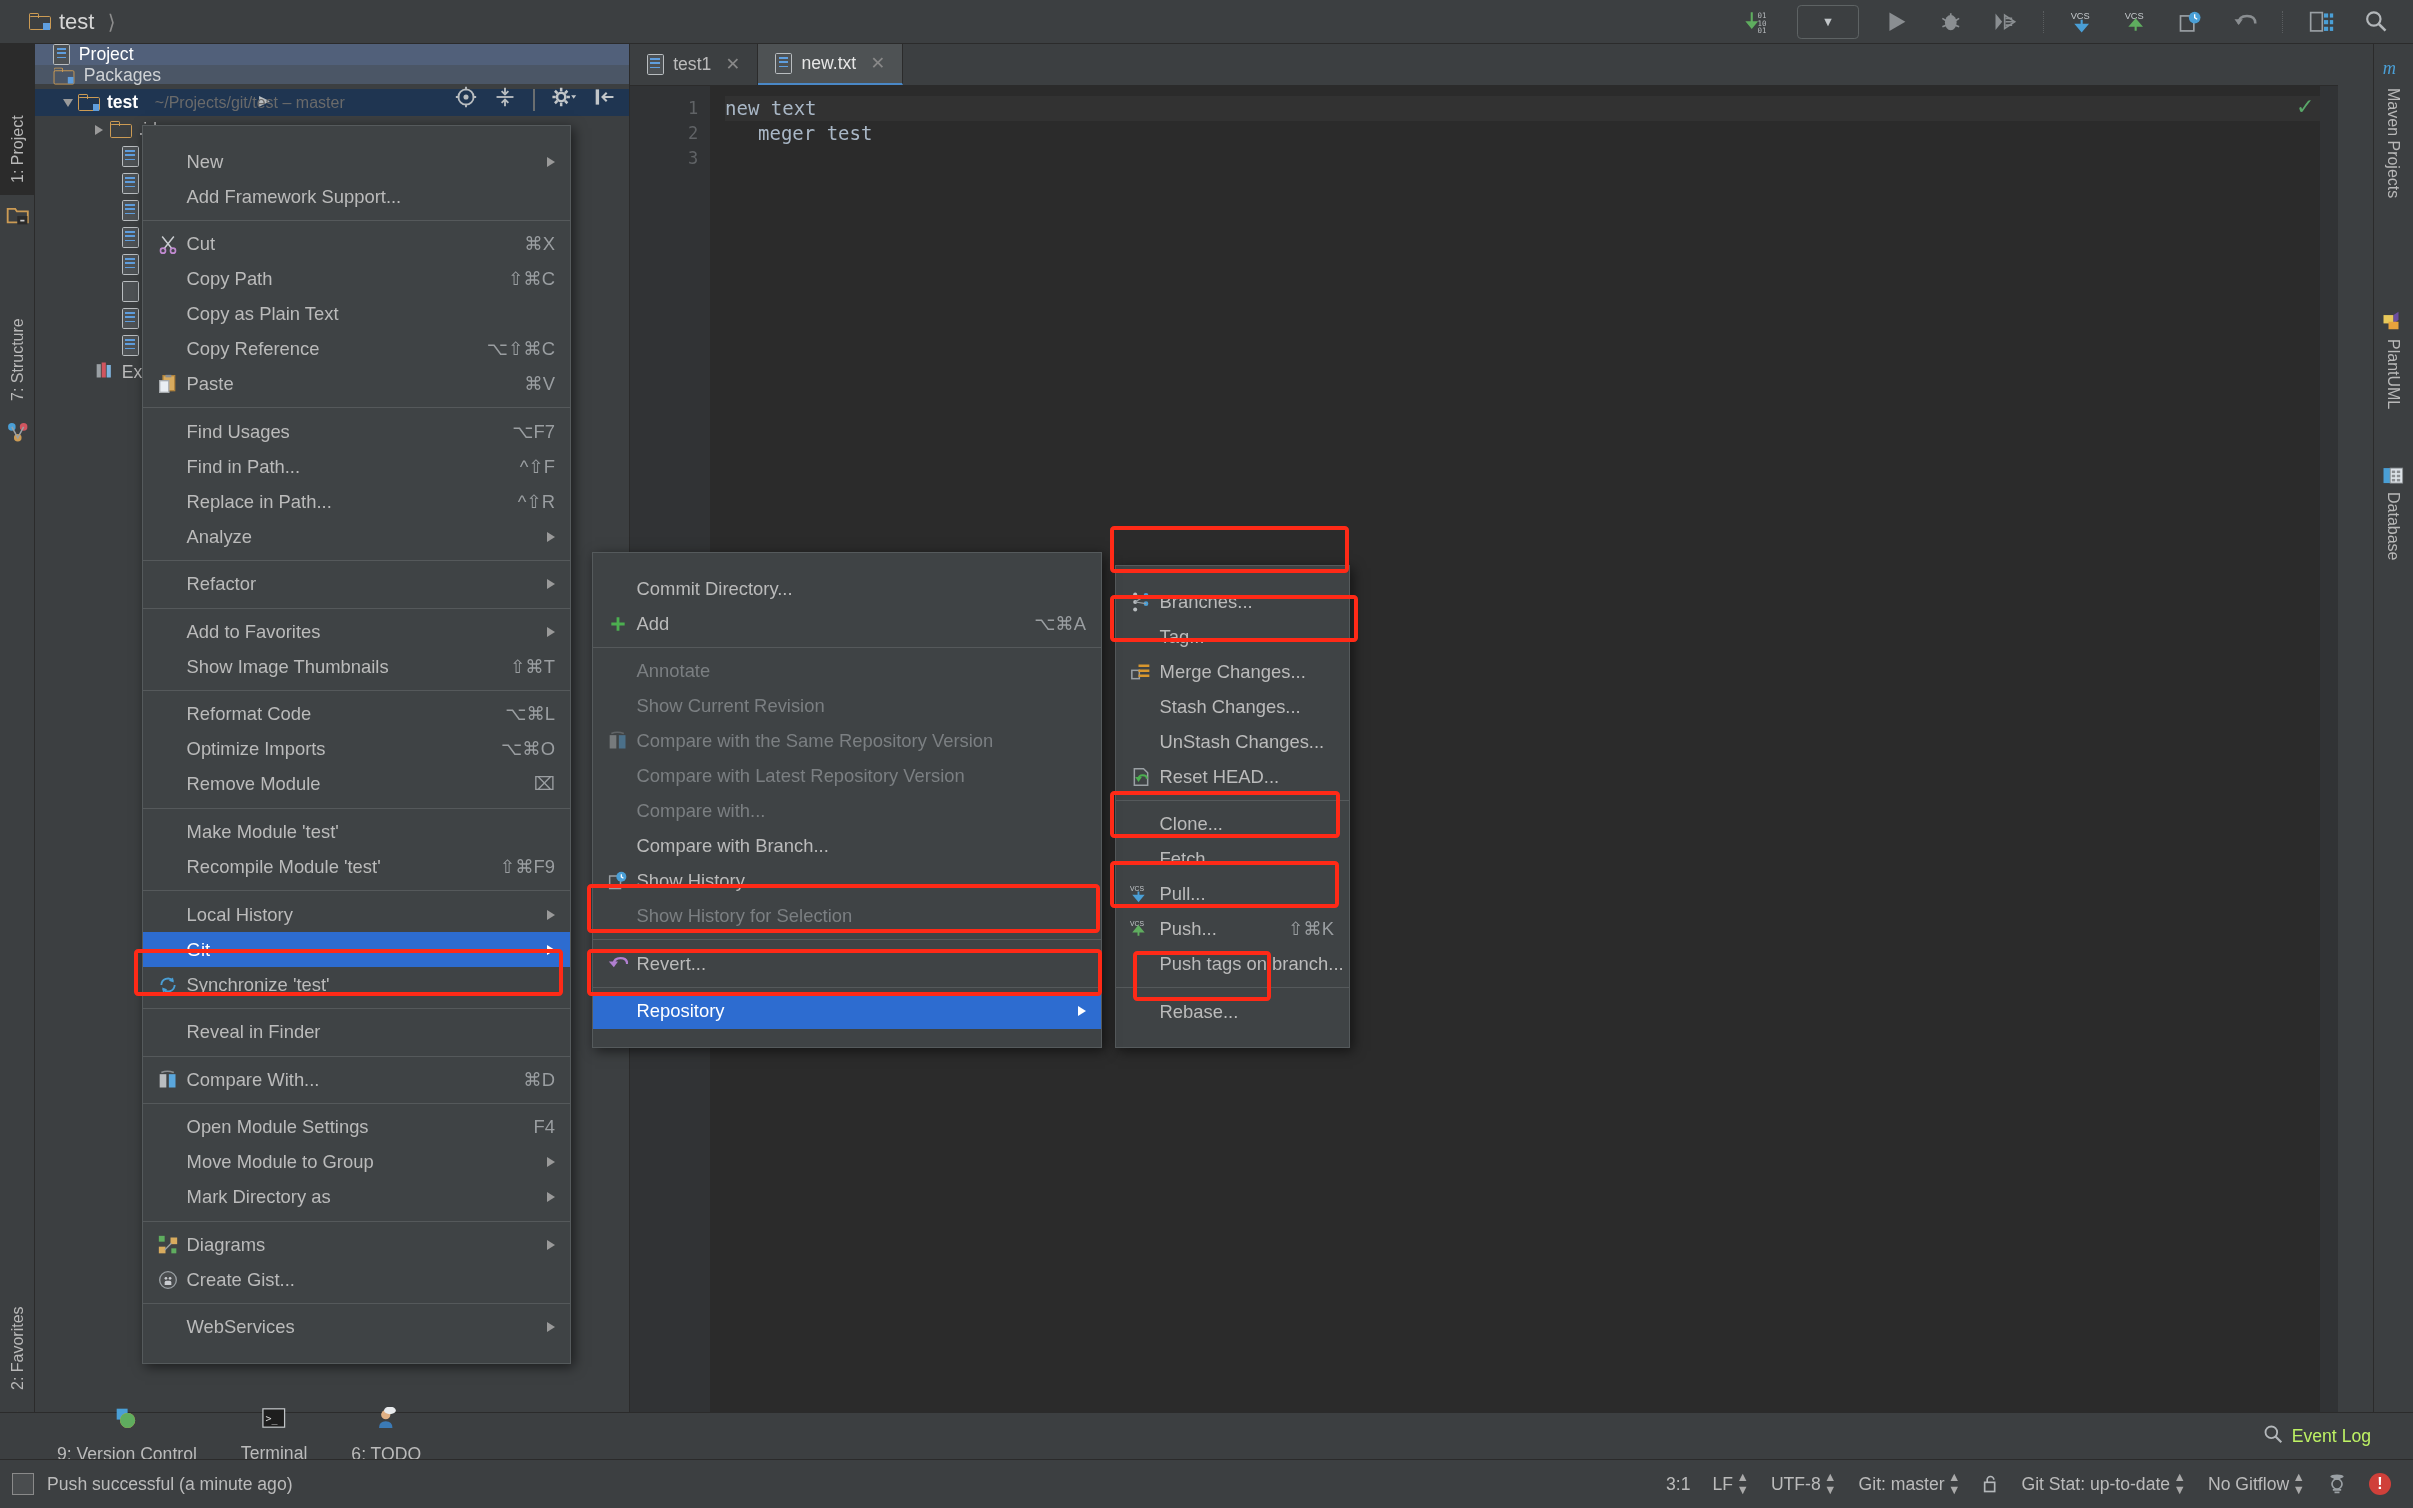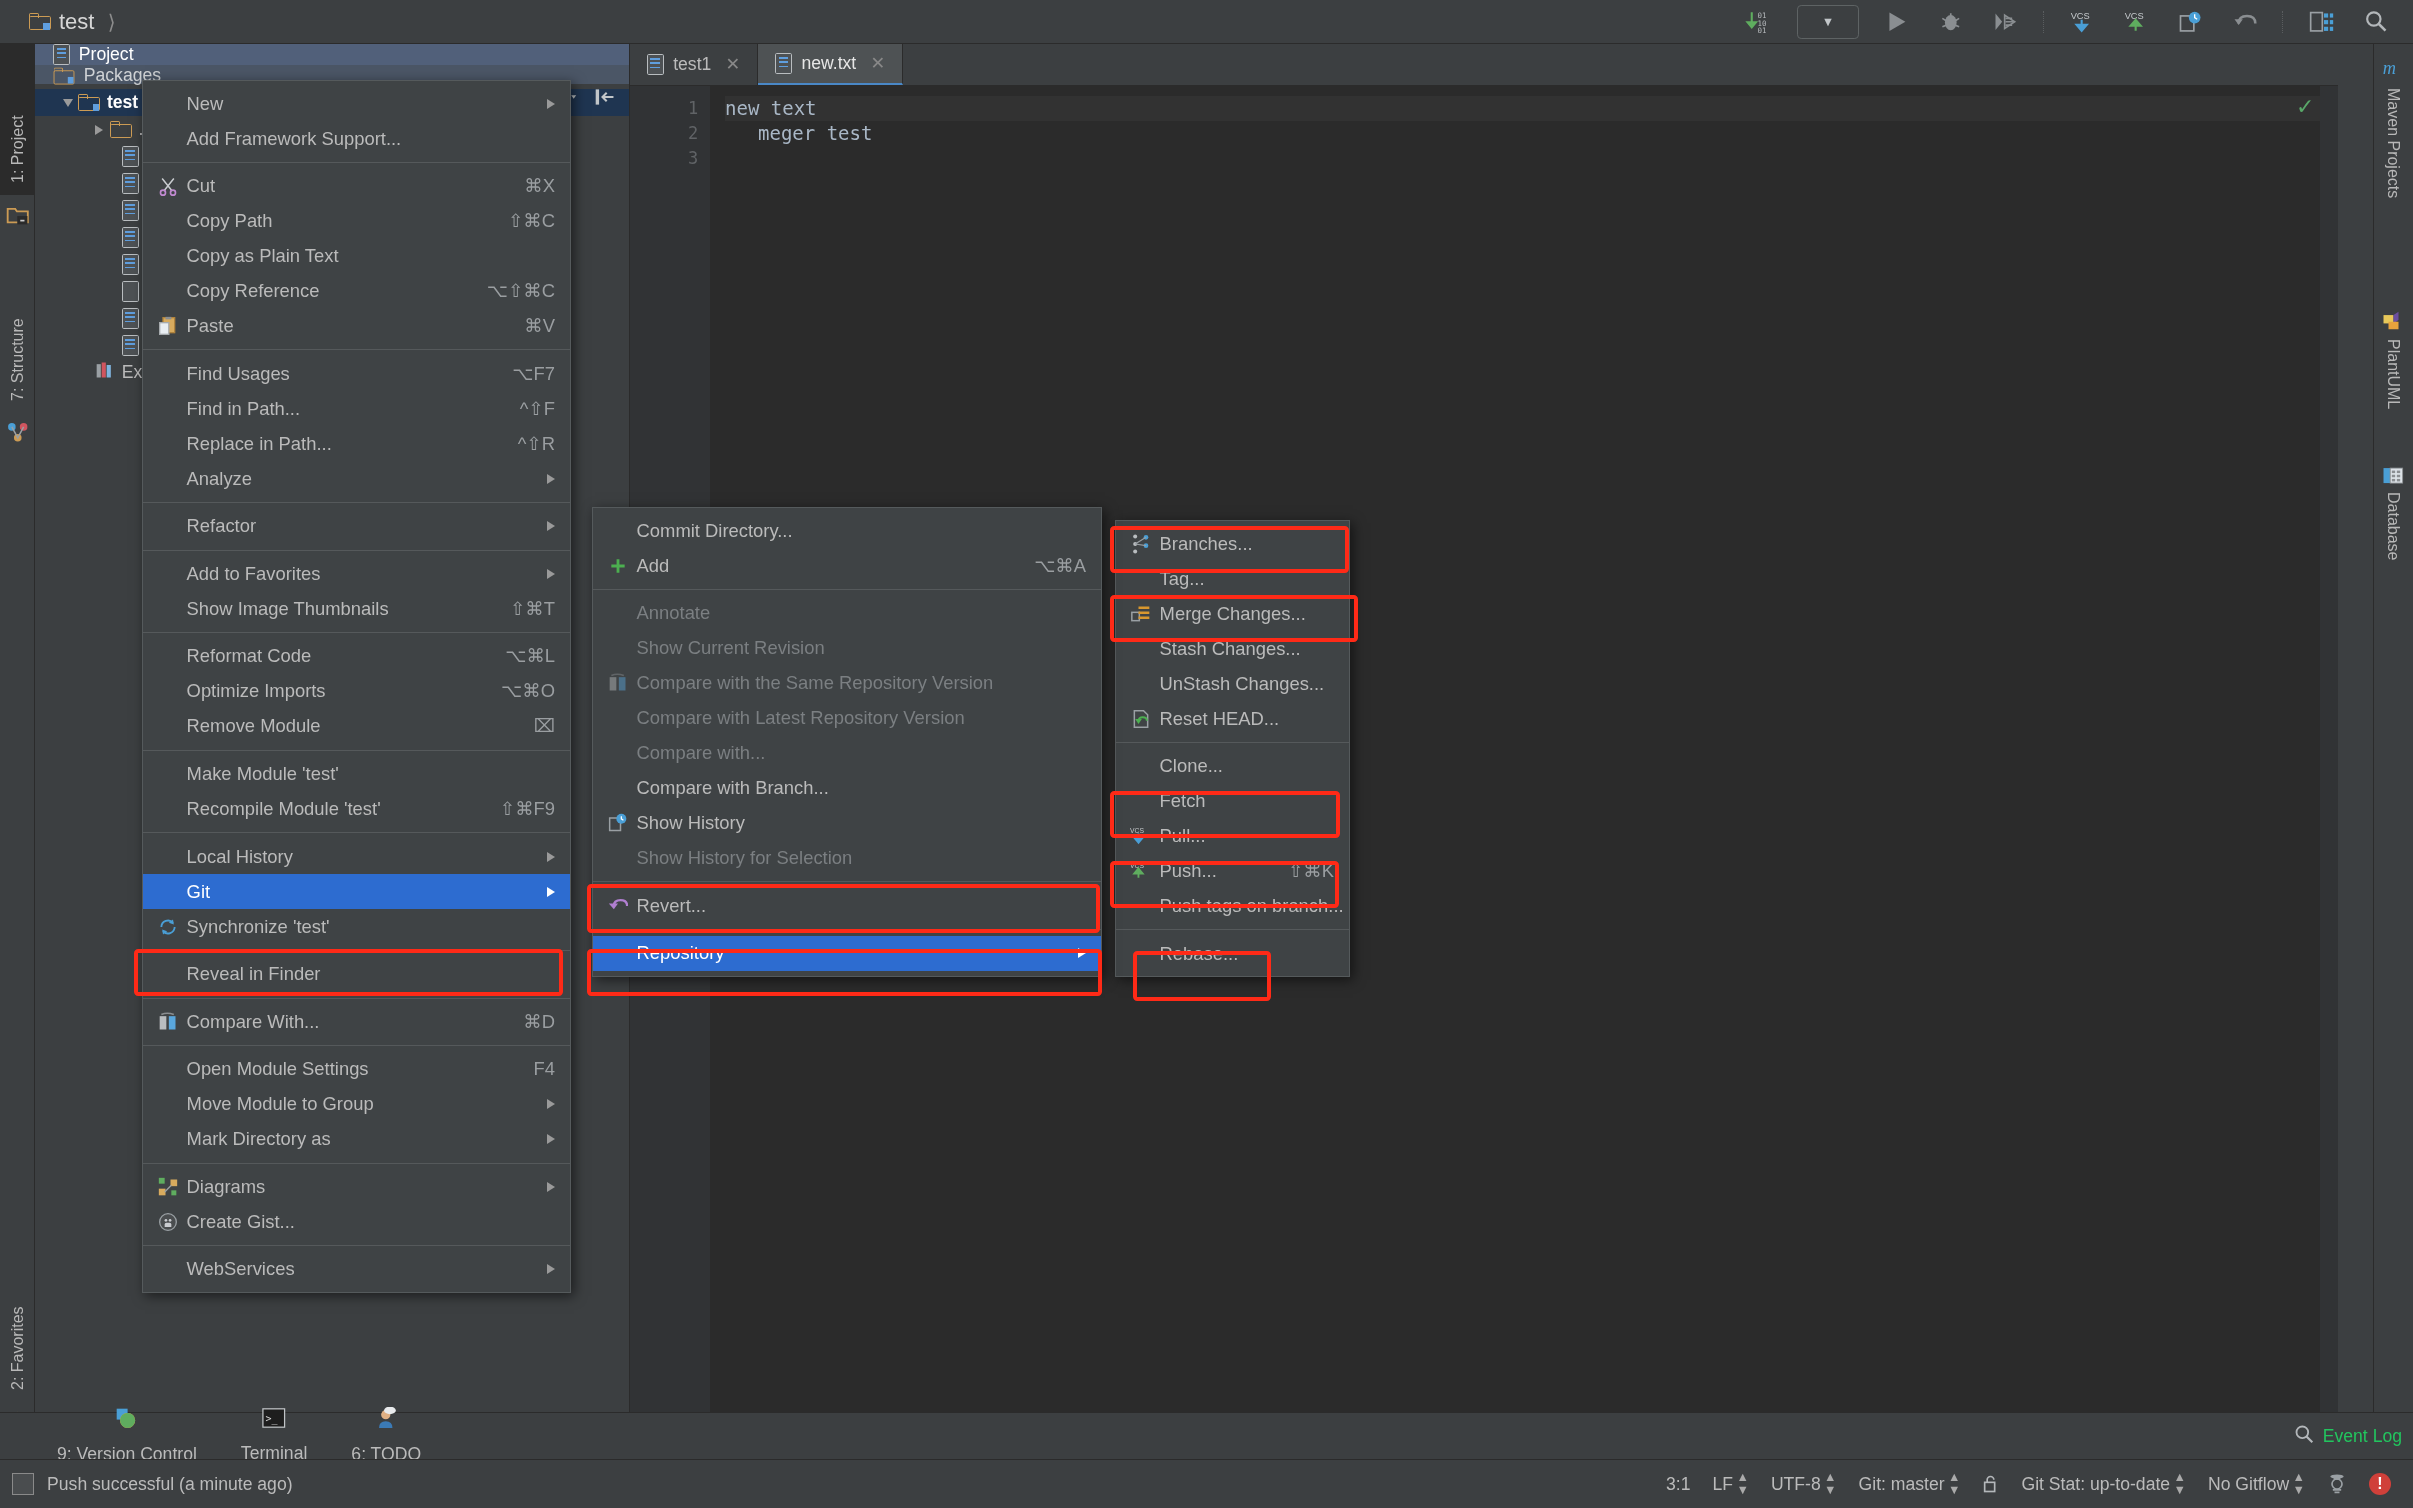--- a/index.html
+++ b/index.html
@@ -87,37 +87,37 @@
   
   .rightstrip { position:absolute; right:0; top:44px; width:40px; height:1416px;
                 background:#3c3f41; border-left:0.8px solid #2b2b2b;}
   .rvtab { position:absolute; right:0; width:40px; color:#b8b8b8; font-size:16px;
            writing-mode: vertical-rl; white-space:nowrap; display:flex; align-items:center;}
 
   
   .toolbar-bottom { position:absolute; left:0; bottom:49px; width:2413px; height:47px;
                     background:#3c3f41; border-top:0.8px solid #2b2b2b; display:flex; align-items:center; }
   .tbtn { display:flex; align-items:center; gap:9.2px; color:#bbbbbb; font-size:17.6px; padding:0 22px;flex-direction:column; }
-  .eventlog { margin-left:auto; display:flex; align-items:center; gap:8.4px; padding-right:11px;
-              color:#22c55e; font-size:17.6px;}
+  .eventlog { margin-left:auto; display:flex; align-items:center; gap:8.4px; padding-right:42px;
+              color:#bef264; font-size:17.6px;}
 
   .statusbar { position:absolute; left:0; bottom:0; width:2413px; height:49px;
                background:#3c3f41; border-top:0.8px solid #2b2b2b; display:flex; align-items:center; }
   .sb-msg { color:#bbbbbb; font-size:17.6px; display:flex; align-items:center; gap:13.4px; padding-left:11.7px;}
   .sb-box { width:22px; height:22px; border:1.7px solid #8a8a8a; background:#4a4d4f; }
   .sb-right { margin-left:auto; display:flex; align-items:center; gap:22px; padding-right:22px;
               color:#bbbbbb; font-size:17.6px;}
   .sb-right .itm { display:flex; align-items:center; gap:3.4px; }
   .updown { font-size:12.6px; line-height:1; color:#aaa; }
   .errdot { width:22px; height:22px; border-radius:50%; background:#d0403a; color:#fff;
             font-size:16px; display:flex; align-items:center; justify-content:center; font-weight:bold;}
 
   
   .menu { position:absolute; background:#3f4345; border:0.8px solid #555a5c;
-          box-shadow: 2.5px 3.4px 11.7px rgba(0,0,0,.55); padding:5px 0; z-index:50; }
+          box-shadow: 2.5px 3.4px 11.7px rgba(0,0,0,.55); padding:18px 0; z-index:50;margin-top:45px; }
   .mi { height:35px; display:flex; align-items:center; color:#bbbbbb; font-size:18.4px;
         padding-left:13.4px; padding-right:15px; position:relative; white-space:nowrap; }
   .mi.hl { background:#2d6cd0; color:#ffffff; }
   .mi.dis { color:#7b7f82; }
   .mi .ico { width:23.5px; flex:none; display:flex; align-items:center; justify-content:center; margin-right:6.7px; }
   .mi .lbl { flex: 1 1 auto; }
   .mi .acc { margin-left:39px; color:#9a9ea1; font-size:18.4px; }
   .mi .arrow { margin-left:34px; width:0;height:0;
                border-left:8.4px solid #9a9a9a;border-top:5.9px solid transparent;border-bottom:5.9px solid transparent;}
   .mi.hl .arrow { border-left-color:#ffffff; }

